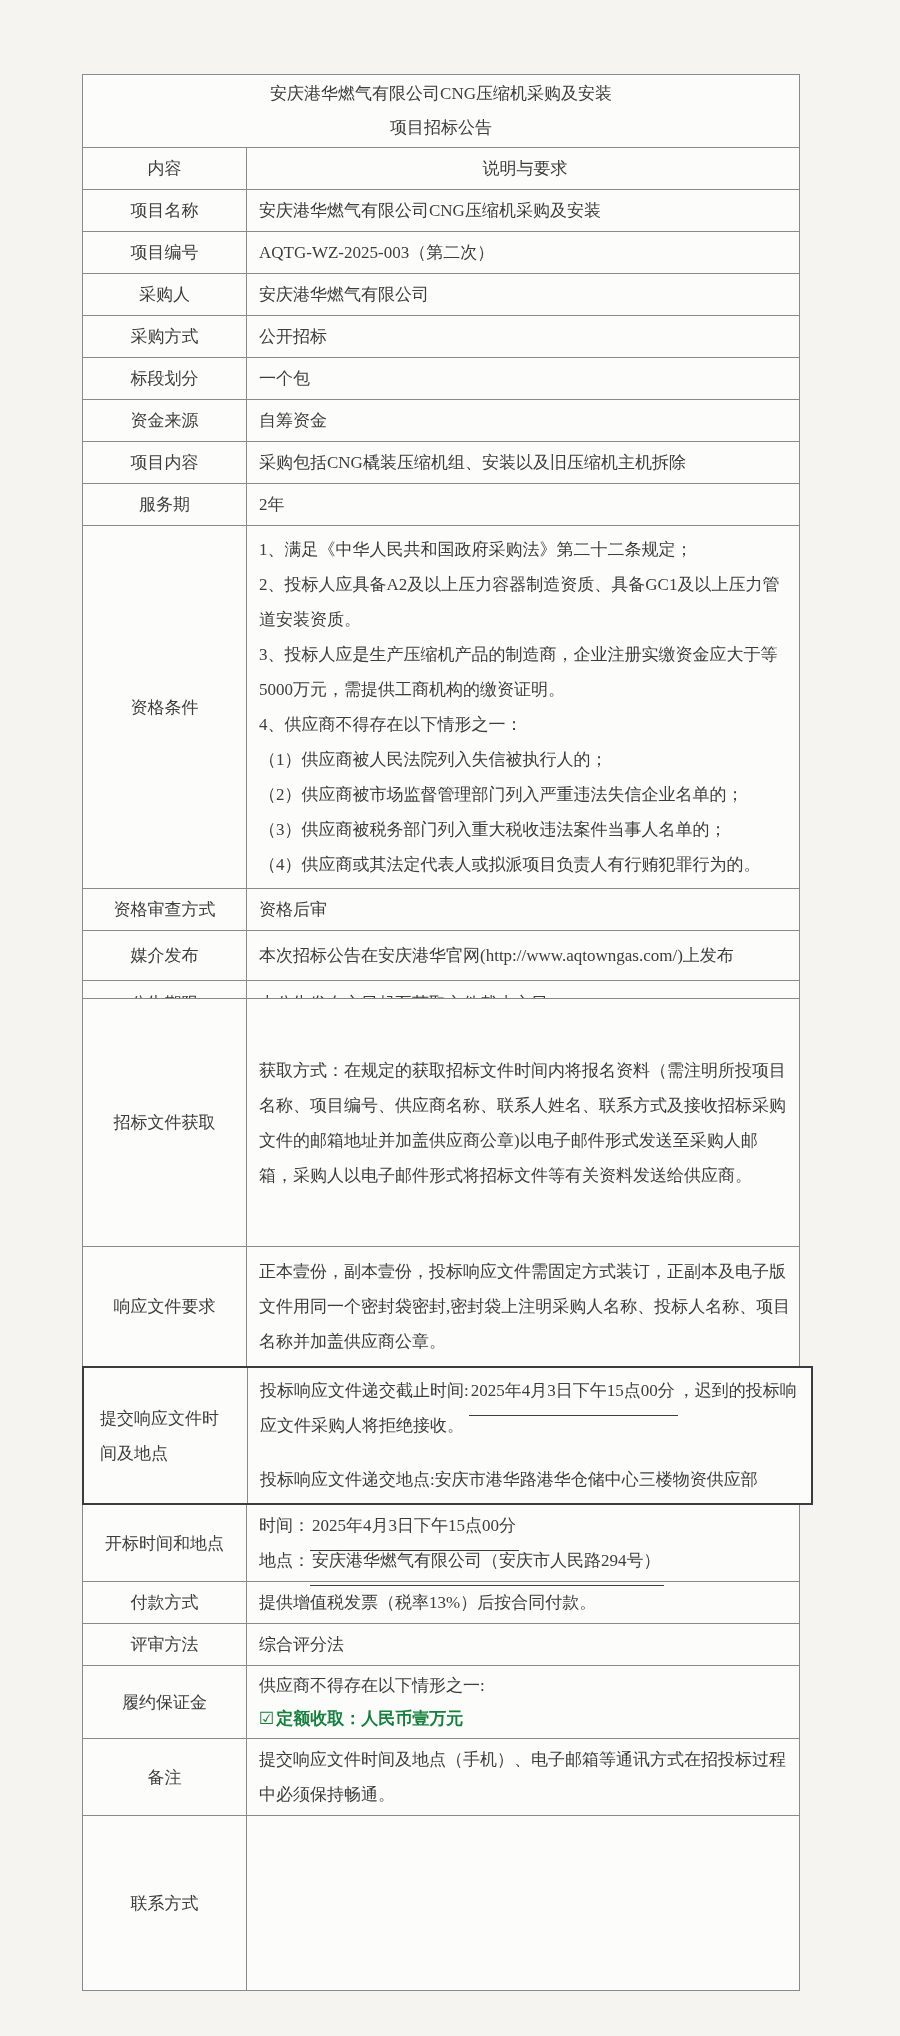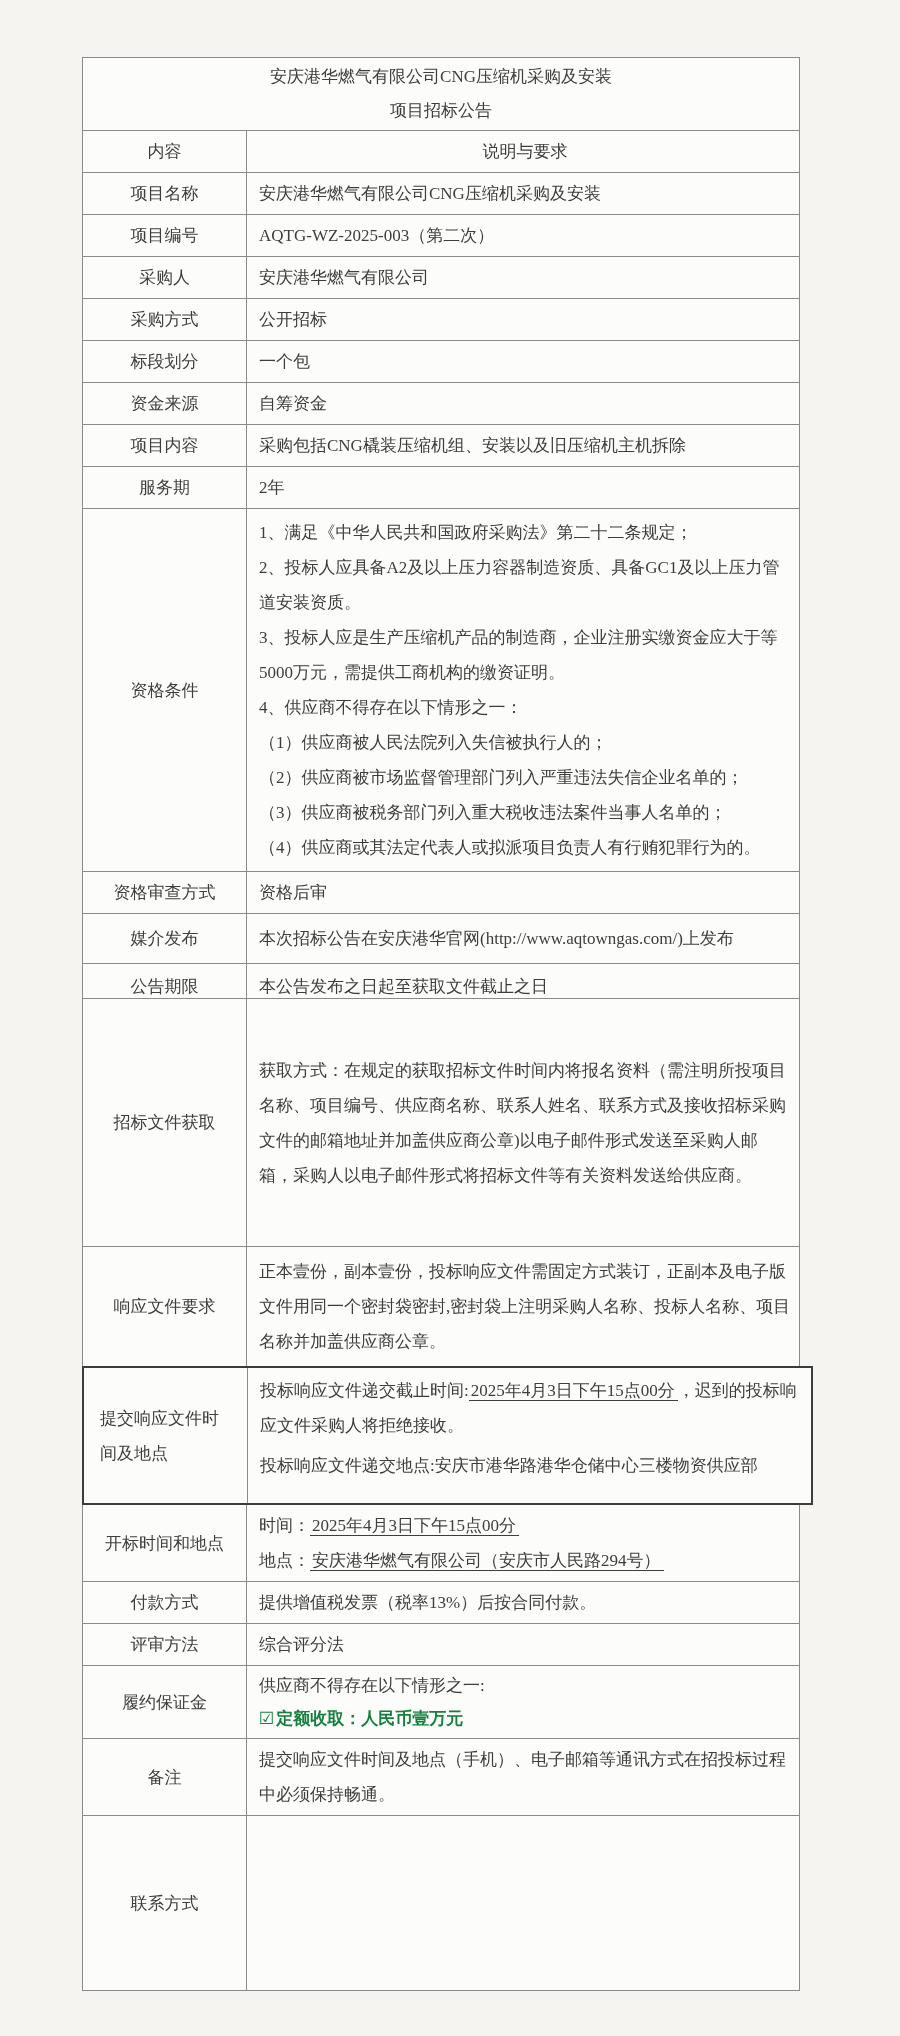--- a/index.html
+++ b/index.html
@@ -12,21 +12,21 @@
   }
   .page{position:relative;width:900px;height:2036px;overflow:hidden;}
 
   .tbl{
     position:absolute;left:82px;width:718px;
     background:#fcfcfa;
     border:1px solid #8a8a8a;
     box-sizing:border-box;
     font-size:17px;line-height:35px;
   }
-  .tbl1{top:57px;}
+  .tbl1{top:74px;}
   .tbl2{top:998px;}
 
   .row{display:flex;border-top:1px solid #8a8a8a;box-sizing:border-box;}
   .row:first-child{border-top:none;}
 
   .cell{box-sizing:border-box;}
   .label{
     flex:0 0 164px;
     border-right:1px solid #8a8a8a;
     display:flex;align-items:center;justify-content:center;
@@ -49,23 +49,23 @@
 
   
   .special{
     border:2px solid #3c3c3c;
     margin:0 -14px 0 -1px;
     position:relative;z-index:2;
     background:#fcfcfa;
   }
   .special + .row{border-top:none;}
   .special .value{justify-content:flex-start;padding-top:5px;}
-  .special .para2{margin-top:5px;}
-
-  .ul{border-bottom:1px solid #3d3d3d;padding:0 3px 0 2px;}
+  .special .para2{margin-top:19px;}
+
+  .ul{border-bottom:1px solid #3d3d3d;padding:0 3px 15px 2px;}
   .bold{font-weight:bold;color:#15803d;}
   .checkbox{font-family:"DejaVu Sans","Liberation Sans",sans-serif;margin-right:2px;}
 </style>
 </head>
 <body>
 
 <div class="page">
 
   <section class="tbl tbl1">
 

